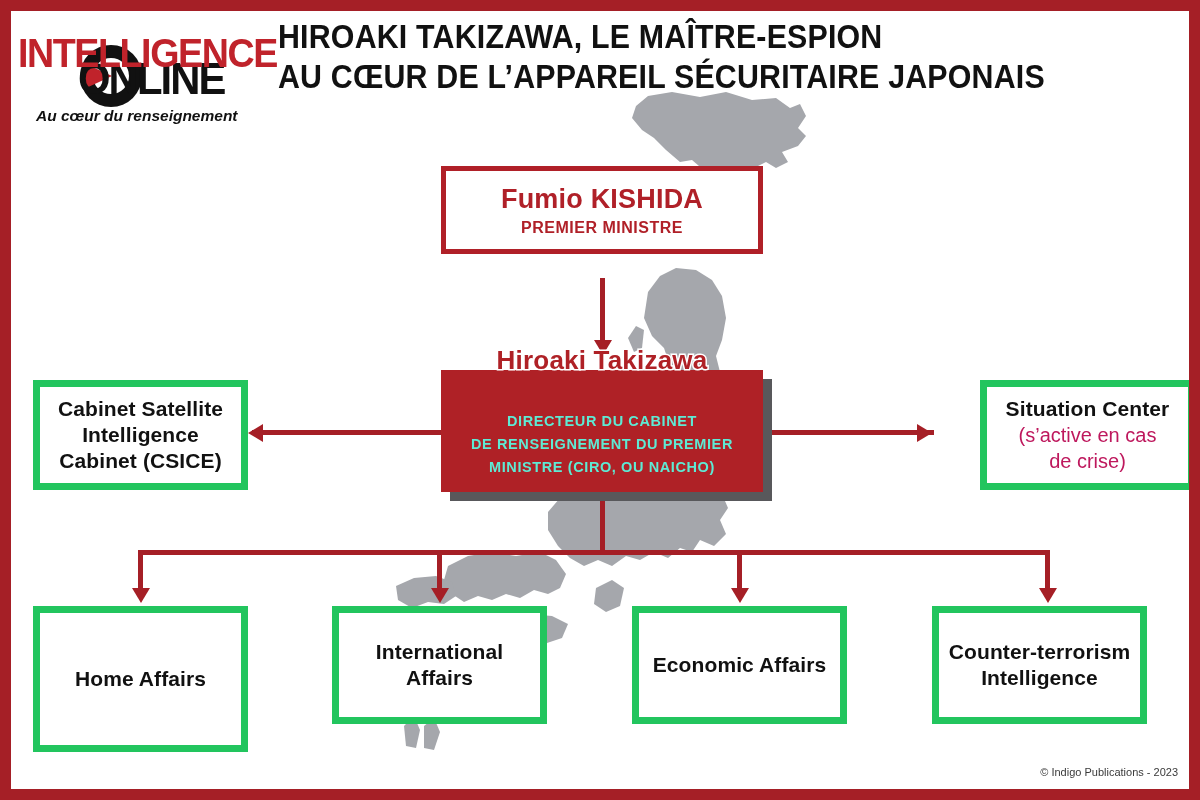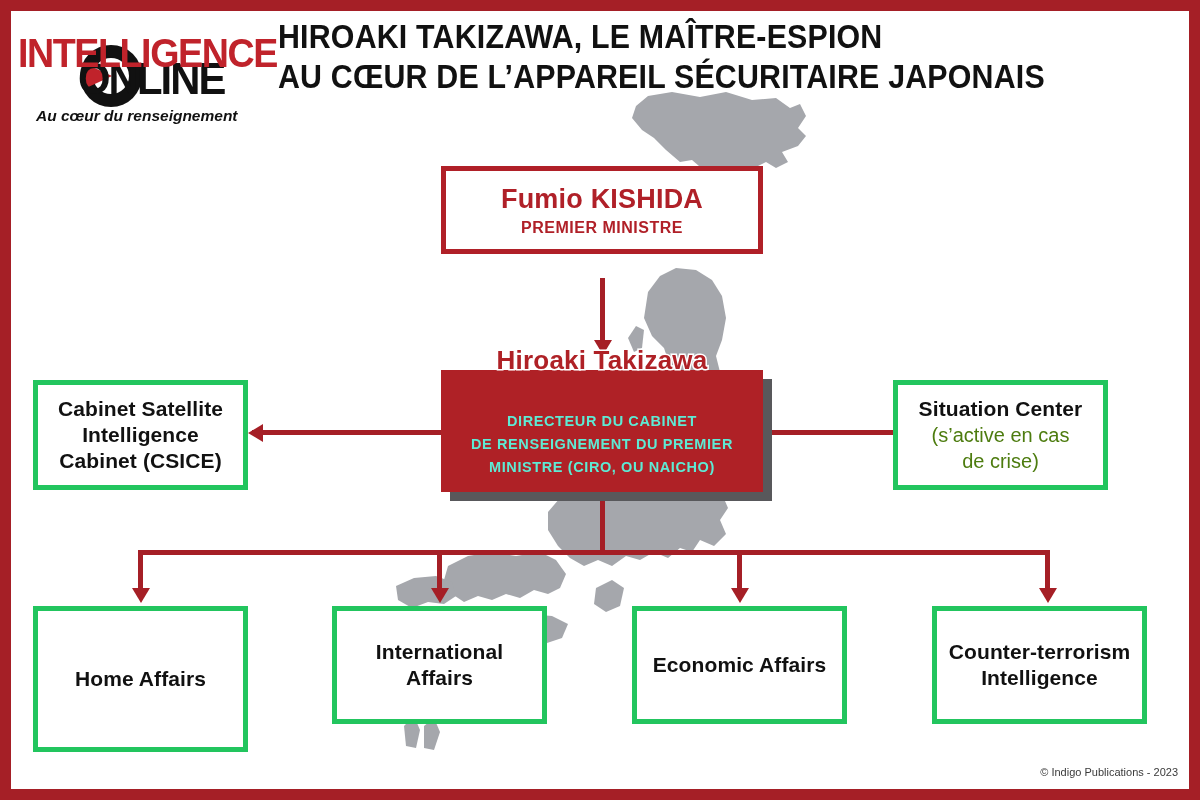--- a/index.html
+++ b/index.html
@@ -169,36 +169,36 @@
     paint-order: stroke fill;
     z-index: 14;
   }
   .center-lines {
     font-size: 14.5px; font-weight: bold; color: #5eead4;
     letter-spacing: 0.6px; line-height: 23px;
     z-index: 13;
   }
 
   .node-gray {
-    border: 5px solid #22c55e;
+    border: 7px solid #22c55e;
   }
   .node-csice { left: 33px;  top: 380px; width: 215px; height: 110px; }
-  .node-sitc  { left: 893px; top: 380px; width: 215px; height: 110px; }
+  .node-sitc  { left: 980px; top: 380px; width: 215px; height: 110px; }
   .node-home  { left: 33px;  top: 606px; width: 215px; height: 146px; }
   .node-intl  { left: 332px; top: 606px; width: 215px; height: 118px; }
   .node-econ  { left: 632px; top: 606px; width: 215px; height: 118px; text-align: center; }
   .node-ct    { left: 932px; top: 606px; width: 215px; height: 118px; }
 
   .gray-label {
     font-size: 21px; font-weight: bold; color: #111111;
     line-height: 26px; letter-spacing: 0.1px;
     padding: 0 6px;
   }
   .gray-sub {
-    font-size: 20px; font-weight: normal; color: #4d7c0f;
+    font-size: 20px; font-weight: normal; color: #be185d;
     line-height: 26px; padding: 0 6px;
   }
 
   .copyright {
     position: absolute; right: 22px; bottom: 22px;
     font-size: 11px; color: #3a3a3a;
     z-index: 20;
   }
 </style>
 </head>

